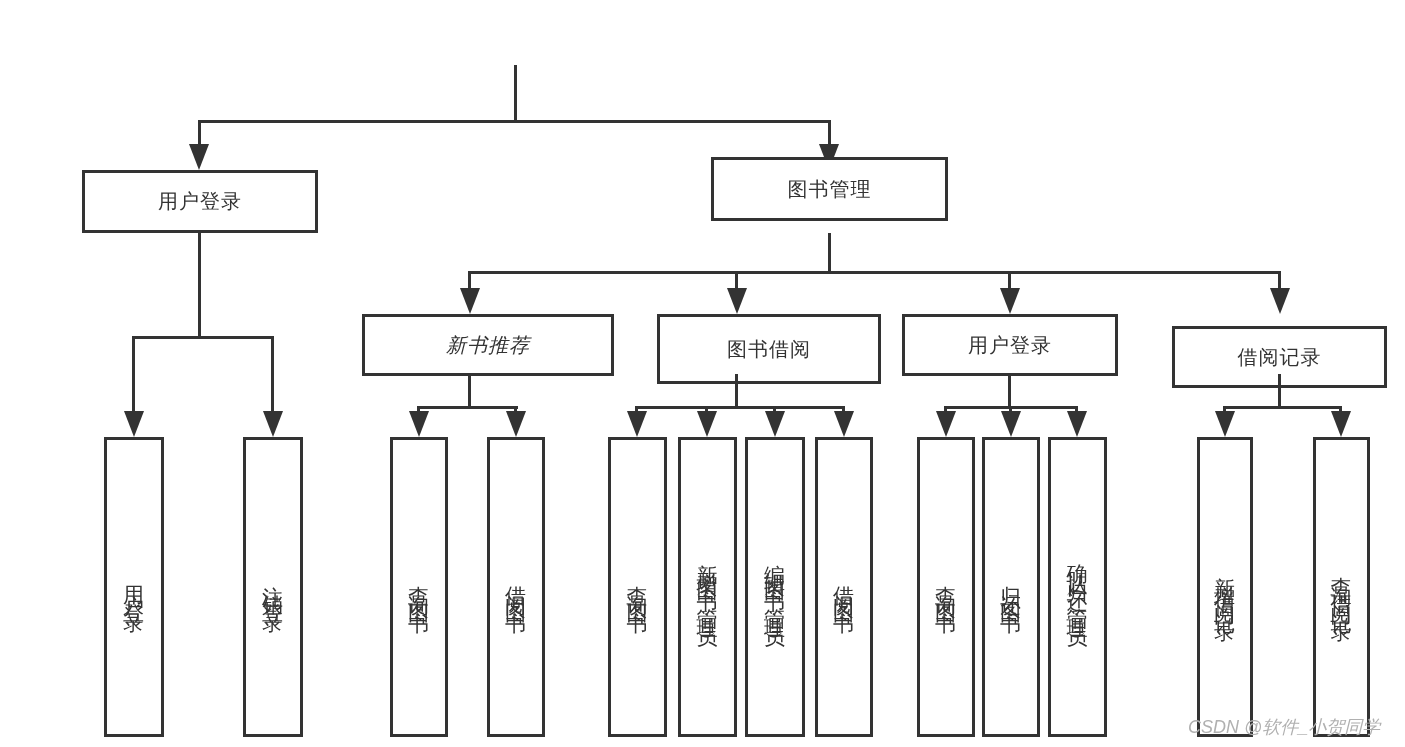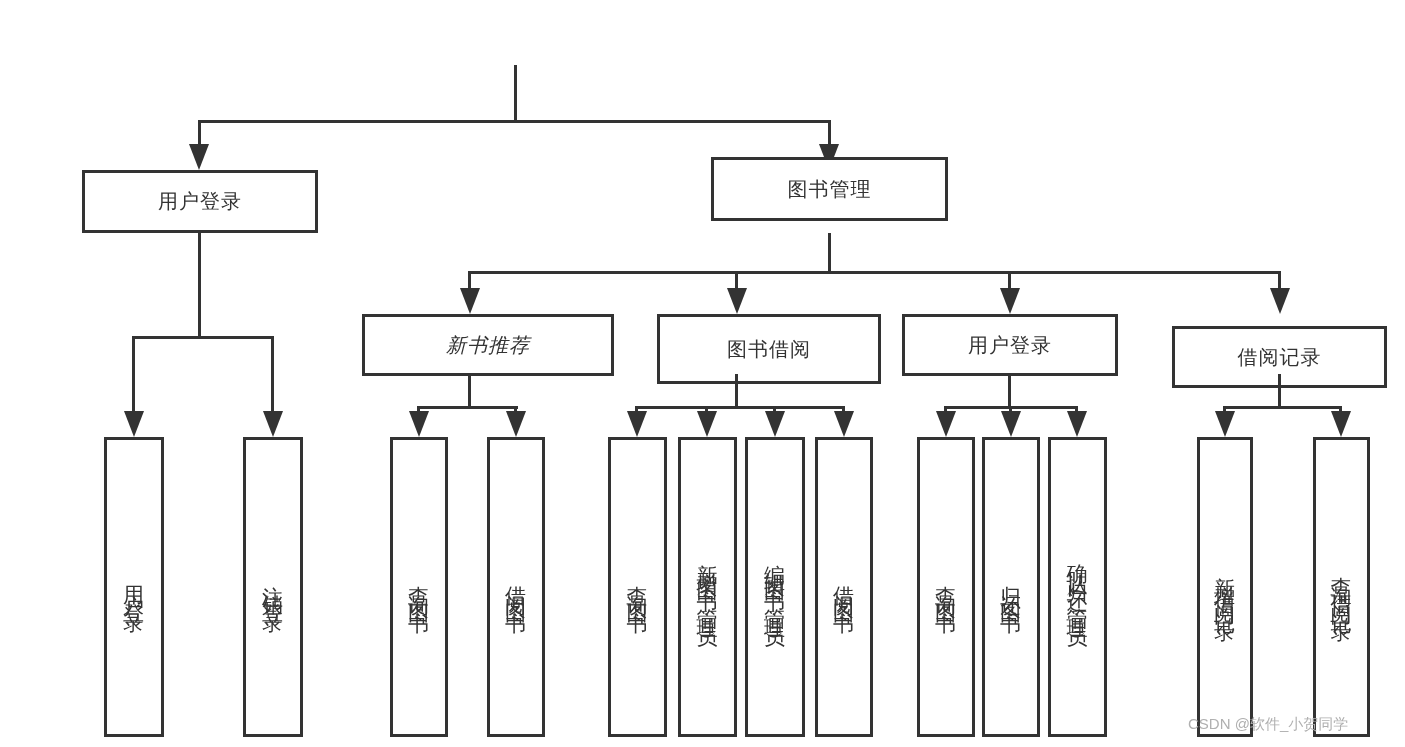--- a/index.html
+++ b/index.html
@@ -57,24 +57,25 @@
     position: absolute;
     width: 0; height: 0;
     border-left: 10px solid transparent;
     border-right: 10px solid transparent;
     border-top: 26px solid var(--line);
   }
   .watermark {
     position: absolute;
     left: 1188px;
     top: 715px;
-    font-size: 15px;
+    font-size: 18px;
     color: var(--watermark);
     white-space: nowrap;
     z-index: 5;
+    font-style: italic;
   }
 </style>
 </head>
 <body>
 
 <div class="canvas">
 
 
   <div class="vl" style="left:514px; top:65px; height:58px;"></div>
   <div class="hl" style="left:198px; top:120px; width:633px;"></div>

